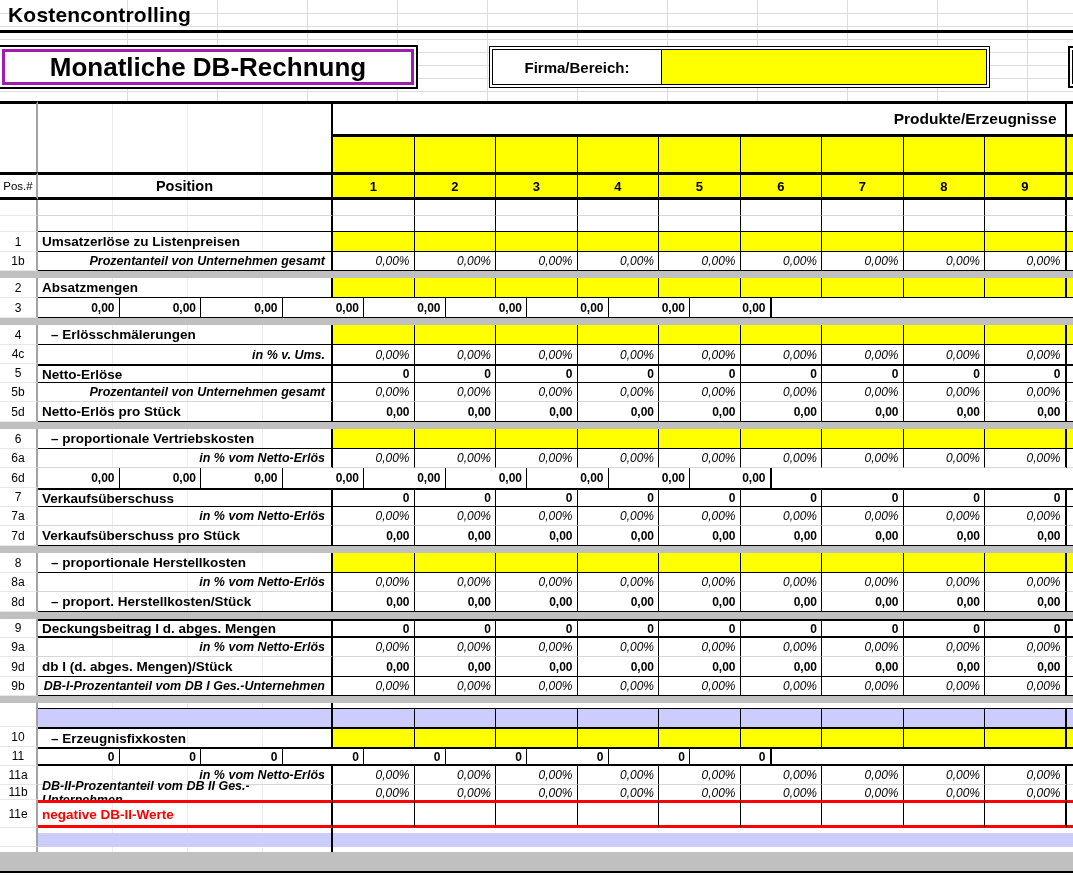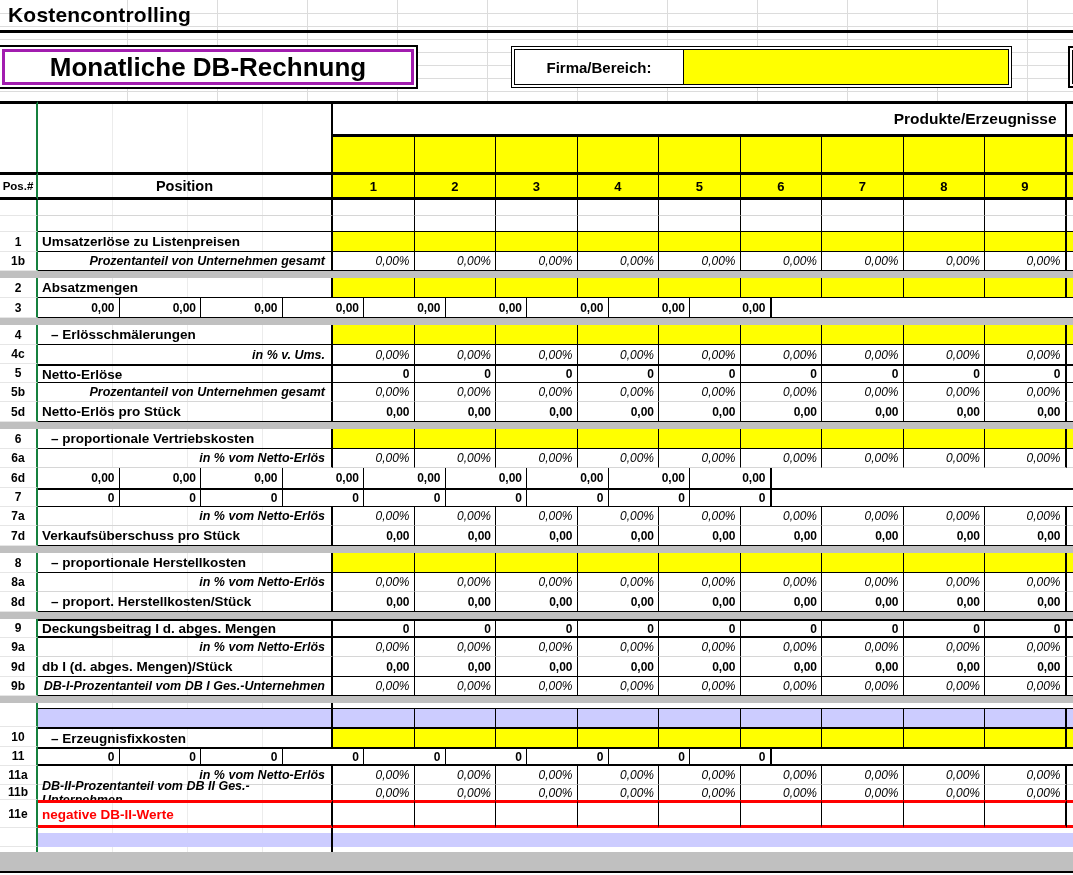--- a/index.html
+++ b/index.html
@@ -14,34 +14,34 @@
     background-position:38px 3px;
   }
   #titlebar{height:30px;display:flex;align-items:center;}
   #titlebar .t{font-weight:bold;font-size:21px;padding-left:8px;letter-spacing:0.2px;}
   #topline{height:3px;background:#000;}
   #topzone{position:relative;height:68px;}
 
   #monbox{position:absolute;left:-2px;top:12px;width:420px;height:44px;border:2px solid #000;background:#fff;padding:2px;box-sizing:border-box;}
   #monbox .inner{border:3px solid #a21caf;height:100%;box-sizing:border-box;display:flex;align-items:center;justify-content:center;font-weight:bold;font-size:26px;}
 
-  #firmabox{position:absolute;left:511px;top:13px;width:501px;height:42px;border:1px solid #000;background:#fff;padding:2px;box-sizing:border-box;}
+  #firmabox{position:absolute;left:489px;top:13px;width:501px;height:42px;border:1px solid #000;background:#fff;padding:2px;box-sizing:border-box;}
   #firmabox .inner{border:1px solid #000;height:100%;box-sizing:border-box;display:flex;}
   #firmabox .flabel{width:168px;display:flex;align-items:center;justify-content:center;font-weight:bold;font-size:15px;}
   #firmabox .finput{flex:1;background:#FFFF00;border-left:1px solid #000;}
 
   #sliverbox{position:absolute;left:1068px;top:13px;width:30px;height:42px;border:2px solid #000;background:#fff;padding:2px;box-sizing:border-box;}
   #sliverbox .inner{border:1px solid #000;height:100%;box-sizing:border-box;}
 
   
   #sheet{width:1073px;}
   .row{display:flex;background:#fff;box-sizing:border-box;}
   .row>div{box-sizing:border-box;}
 
-  .pc{width:38px;border-right:2px solid #15803d;border-bottom:1px solid #e6e6e6;display:flex;align-items:center;justify-content:center;font-weight:bold;font-size:12px;background:#fff;}
+  .pc{width:38px;border-right:2px solid #a3a3a3;border-bottom:1px solid #e6e6e6;display:flex;align-items:center;justify-content:center;font-weight:normal;font-size:12px;background:#fff;}
   .lc{width:295px;border-right:2px solid #000;border-bottom:1px solid #000;display:flex;align-items:center;padding-left:4px;font-weight:bold;font-size:13.5px;background:#fff;
       background-image:repeating-linear-gradient(90deg, transparent 0px, transparent 74px, #ececec 74px, #ececec 75px);}
   .vc{width:81.5px;border-right:1px solid #000;border-bottom:1px solid #000;display:flex;align-items:center;justify-content:flex-end;padding-right:4px;font-size:12px;background:#fff;}
   .vc.v9{border-right:2px solid #000;}
   .sl{flex:1;border-bottom:1px solid #000;background:#fff;}
 
   
   .bb-light>.lc,.bb-light>.vc,.bb-light>.sl{border-bottom:1px solid #d6d6d6;}
   .bb-none>.lc,.bb-none>.vc,.bb-none>.sl{border-bottom:none;}
   .bb-thick>.lc,.bb-thick>.vc,.bb-thick>.sl{border-bottom:2px solid #000;}
@@ -349,20 +349,21 @@
         <div class="vc">0,00</div>
         <div class="vc">0,00</div>
         <div class="vc">0,00</div>
         <div class="vc">0,00</div>
         <div class="vc">0,00</div>
         <div class="vc v9">0,00</div>
         <div class="sl"></div>
       </div>
       <div class="row rk-total bt-thick">
         <div class="pc">7</div>
+        <div class="lc">Verkaufsüberschuss</div>
         <div class="vc">0</div>
         <div class="vc">0</div>
         <div class="vc">0</div>
         <div class="vc">0</div>
         <div class="vc">0</div>
         <div class="vc">0</div>
         <div class="vc">0</div>
         <div class="vc">0</div>
         <div class="vc v9">0</div>
         <div class="sl"></div>

